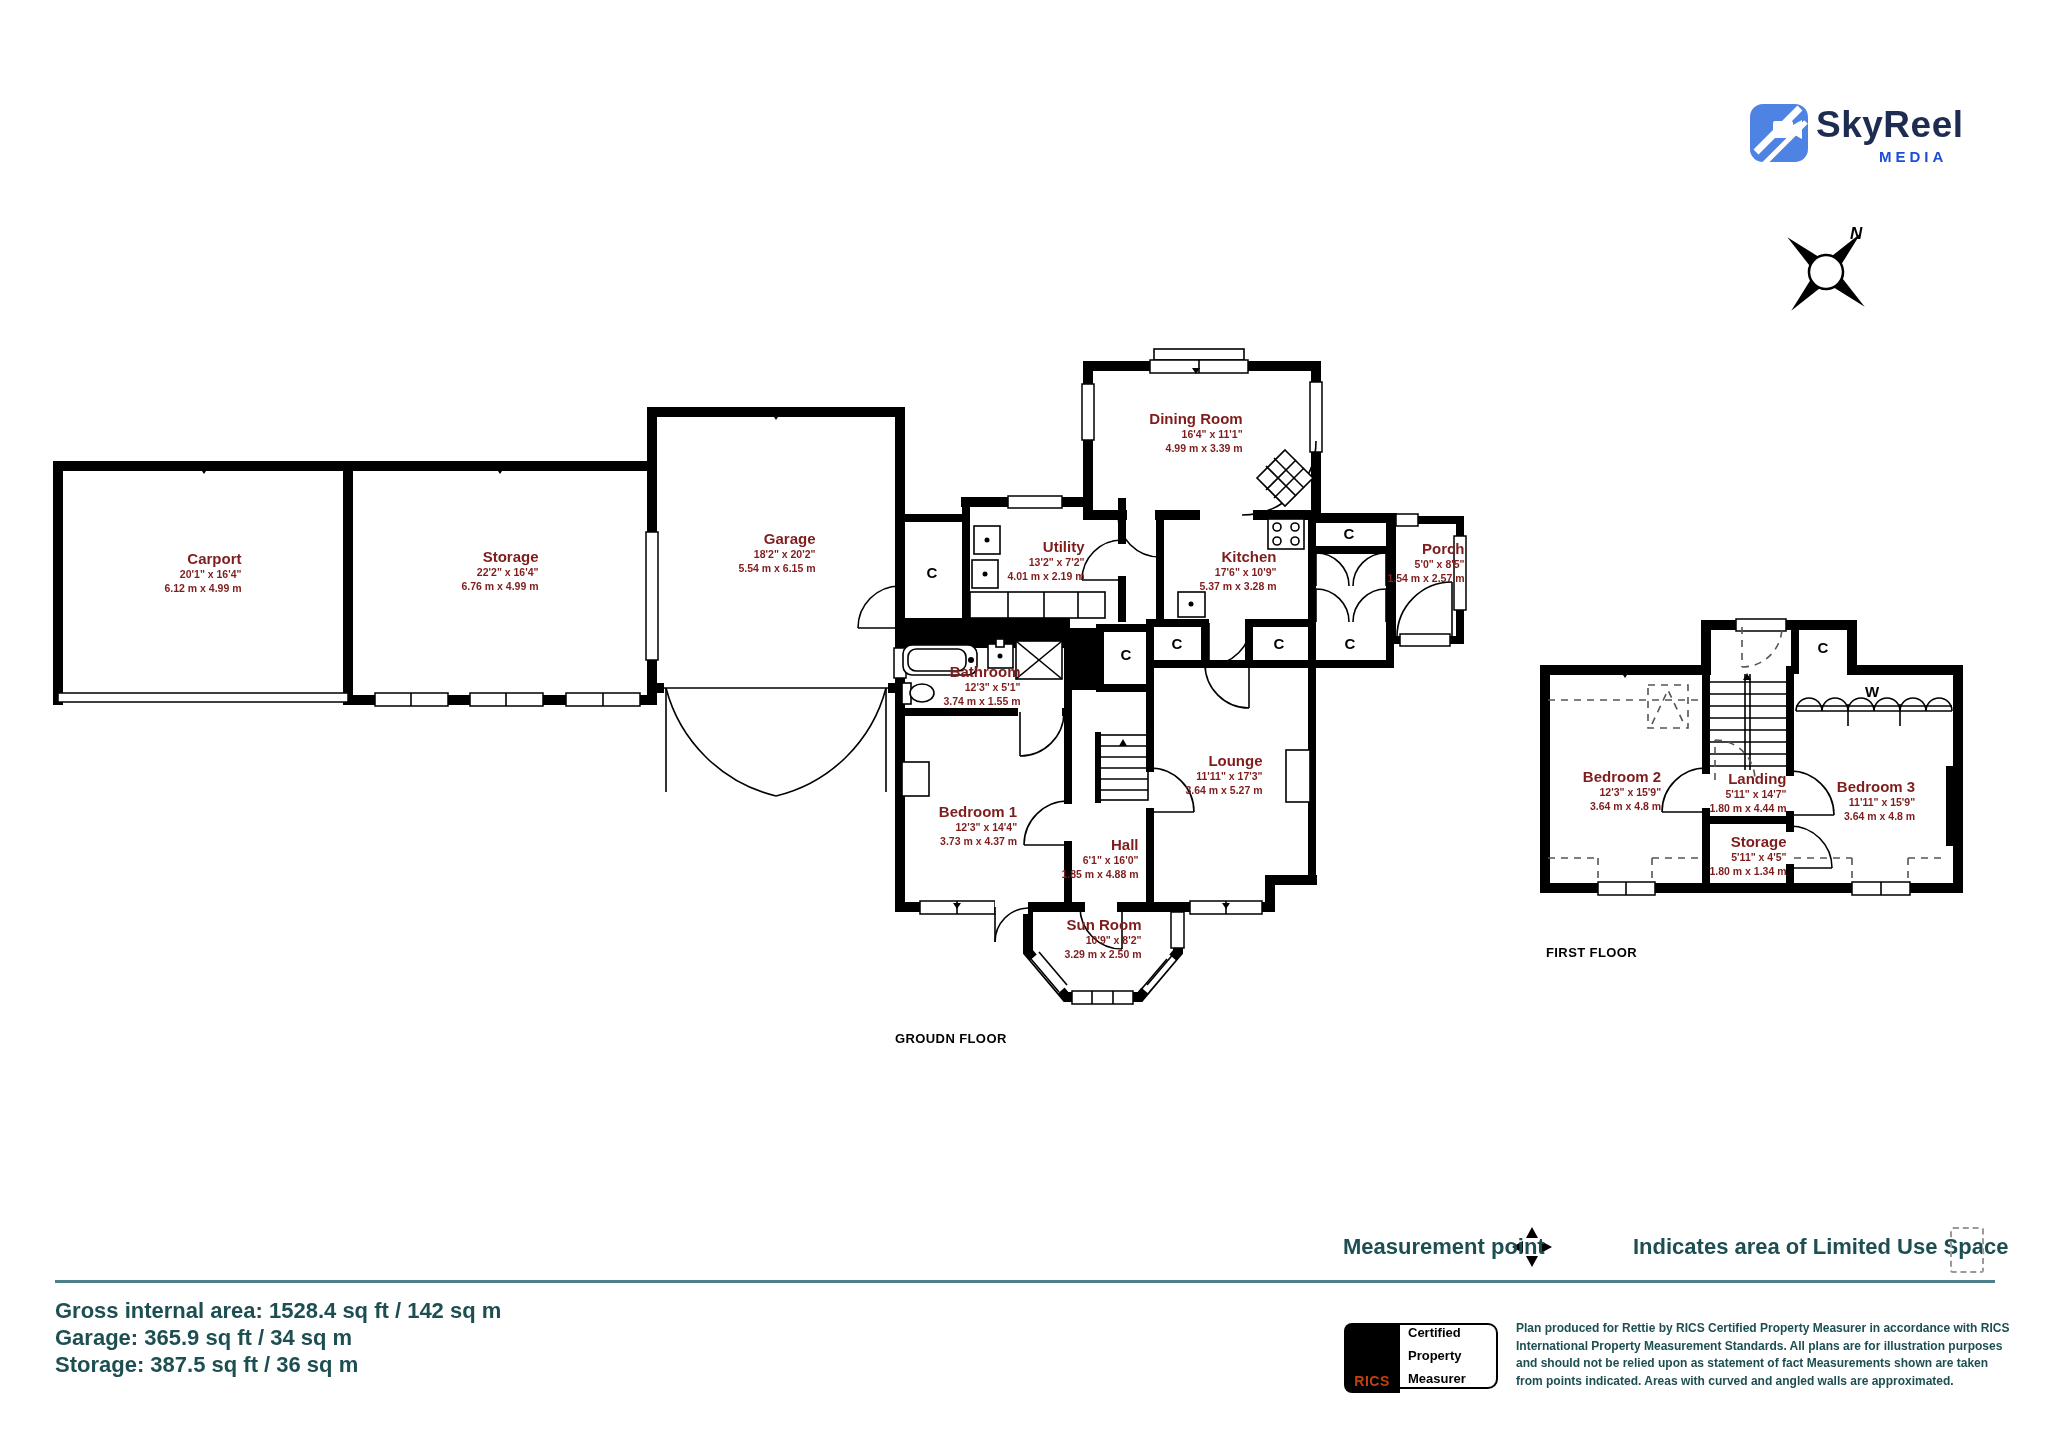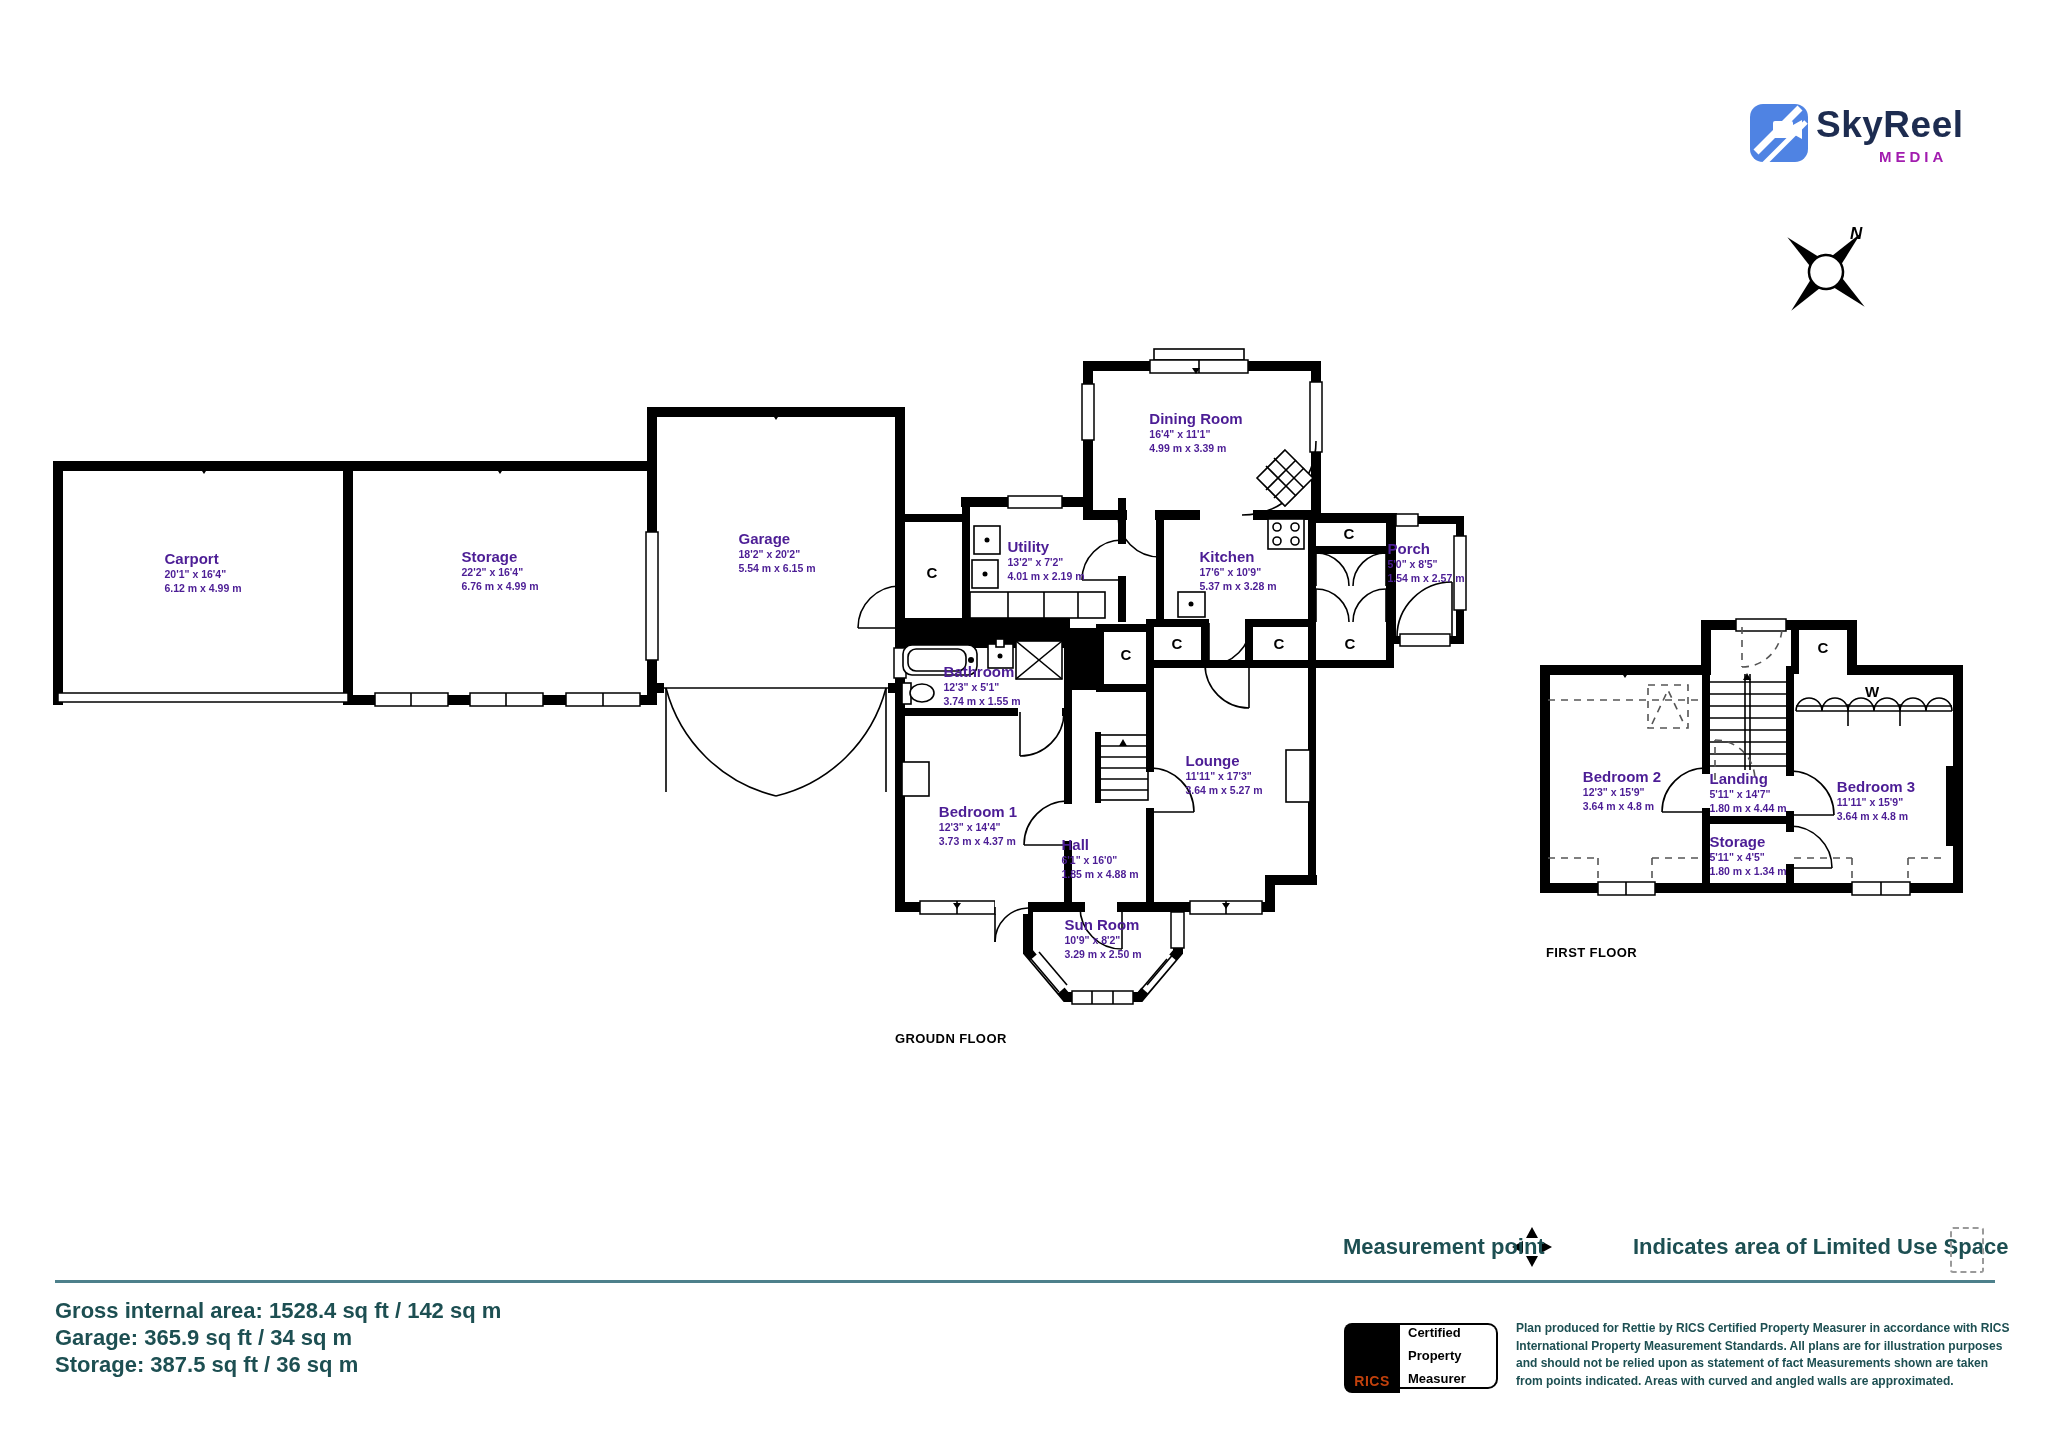--- a/index.html
+++ b/index.html
@@ -12,28 +12,28 @@
   .w6{stroke:#000;stroke-width:6;fill:none;stroke-linecap:square;}
   .thin{stroke:#000;stroke-width:1.6;fill:none;}
   .thinw{stroke:#fff;stroke-width:12;fill:none;}
   .gap{fill:#fff;stroke:none;}
   .win{fill:#fff;stroke:#000;stroke-width:1.5;}
   .blk{fill:#000;stroke:none;}
   .fix{fill:#fff;stroke:#000;stroke-width:1.6;}
   .dash{stroke:#555;stroke-width:1.6;fill:none;stroke-dasharray:7 6;}
   .tick{fill:#000;}
   
-  .rl{position:absolute;transform:translate(-50%,-50%);text-align:left;color:#4c1d95;white-space:nowrap;z-index:5;}
+  .rl{position:absolute;transform:translate(-50%,-50%);text-align:right;color:#7f1d1d;white-space:nowrap;z-index:5;}
   .rl .nm{display:block;font-weight:bold;font-size:15px;line-height:17px;}
   .rl .dm{display:block;font-weight:bold;font-size:10.5px;line-height:14px;}
   .cl{position:absolute;transform:translate(-50%,-50%);font-weight:bold;font-size:15px;color:#000;z-index:5;}
   .floor-title{position:absolute;font-weight:bold;font-size:13px;color:#000;letter-spacing:.4px;z-index:5;margin-top:32px;}
   
   .logo-text{position:absolute;left:1816px;top:104px;font-weight:bold;font-size:37px;color:#1d2c50;letter-spacing:.5px;z-index:5;}
-  .logo-sub{position:absolute;left:1879px;top:148px;font-weight:bold;font-size:15px;color:#a21caf;letter-spacing:4px;z-index:5;}
+  .logo-sub{position:absolute;left:1879px;top:148px;font-weight:bold;font-size:15px;color:#1d4ed8;letter-spacing:4px;z-index:5;}
   
   .addr{position:absolute;left:55px;top:1216px;font-weight:bold;font-size:29px;color:#1d4f52;z-index:5;}
   .rule{position:absolute;left:55px;top:1280px;width:1940px;height:3px;background:#4d808b;z-index:4;}
   .legend-label{position:absolute;font-weight:bold;font-size:22px;color:#1d4f52;white-space:nowrap;z-index:5;}
   .lus-box{position:absolute;left:1950px;top:1227px;width:30px;height:42px;border:2px dashed #9a9a9a;border-radius:3px;z-index:5;}
   .areas{position:absolute;left:55px;top:1297px;font-weight:bold;font-size:22px;line-height:27px;color:#1d4f52;z-index:5;}
   .rics-box{position:absolute;left:1344px;top:1323px;width:56px;height:66px;background:#000;border-radius:8px 0 0 8px;
             display:flex;flex-direction:column;align-items:center;justify-content:flex-end;padding-bottom:4px;z-index:5;}
   .rics-word{color:#c2410c;font-weight:bold;font-size:14px;letter-spacing:.5px;}
   .cpm-box{position:absolute;left:1400px;top:1323px;width:98px;height:66px;background:#fff;border:2.5px solid #000;

